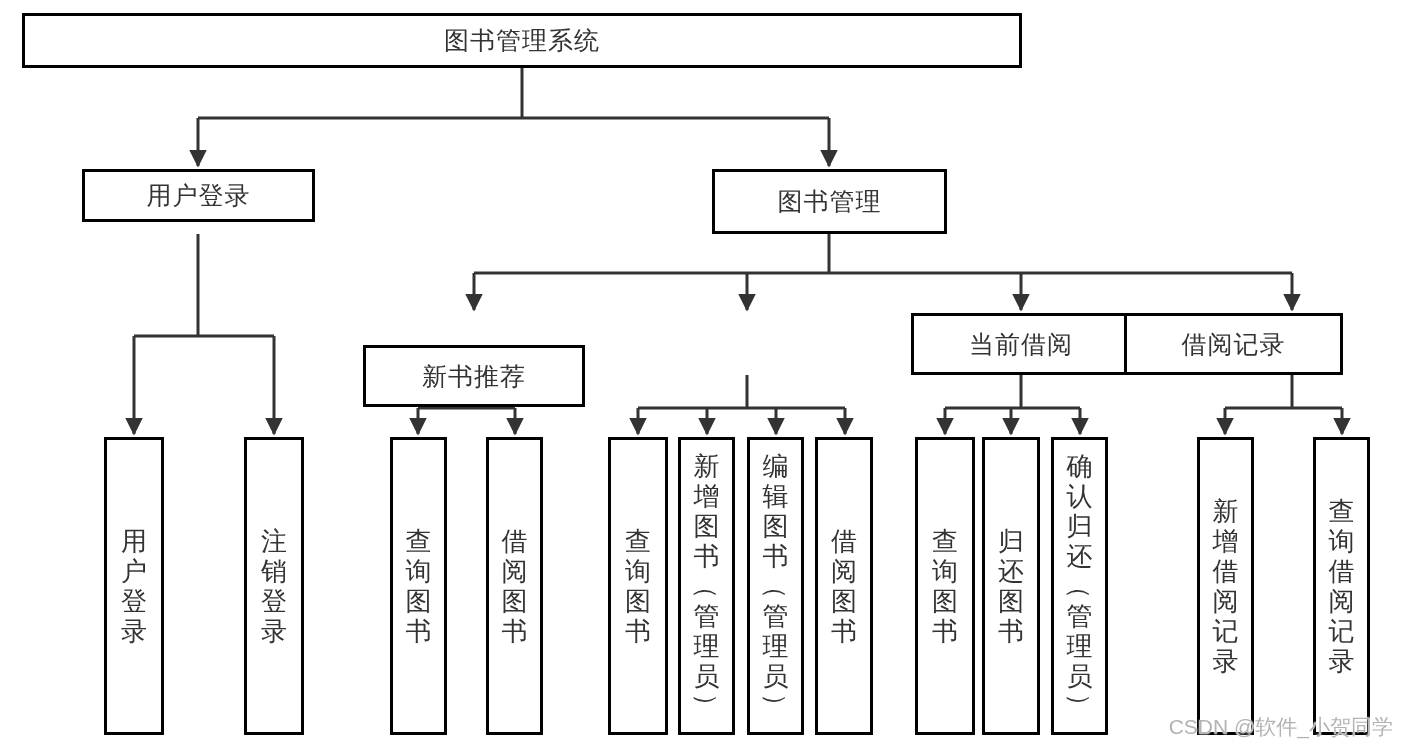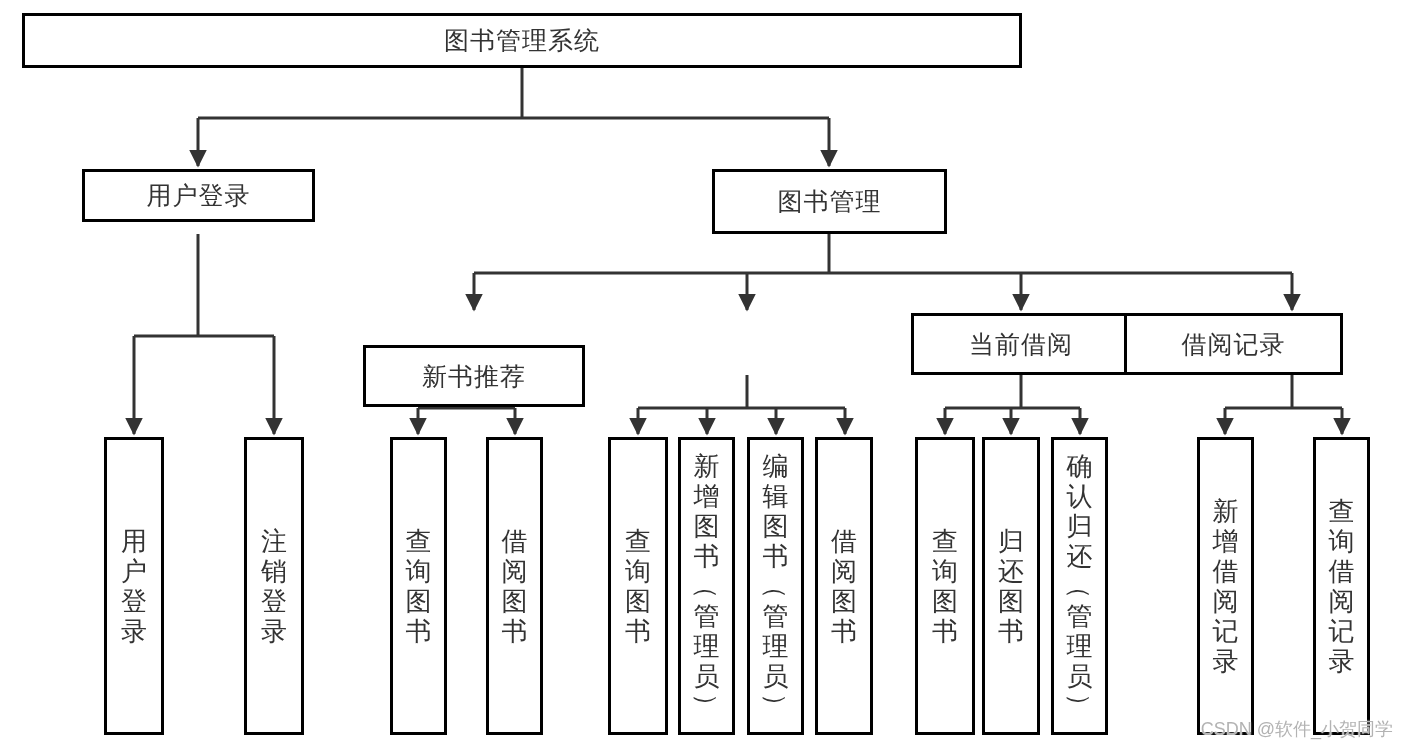--- a/index.html
+++ b/index.html
@@ -50,21 +50,21 @@
     font-size: 26px;
     line-height: 30px;
     color: #333333;
   }
   .vtext span { display: block; }
   .vtext span.vparen { transform: rotate(90deg); }
   .watermark {
     position: absolute;
     right: 12px;
     bottom: 6px;
-    font-size: 18px;
+    font-size: 21px;
     color: #b3b3b3;
     text-shadow: 0 0 2px #ffffff, 0 0 1px #ffffff;
     white-space: nowrap;
     z-index: 5;
   }
 </style>
 <title>图书管理系统</title></head>
 <body>
 
 <div class="canvas">

